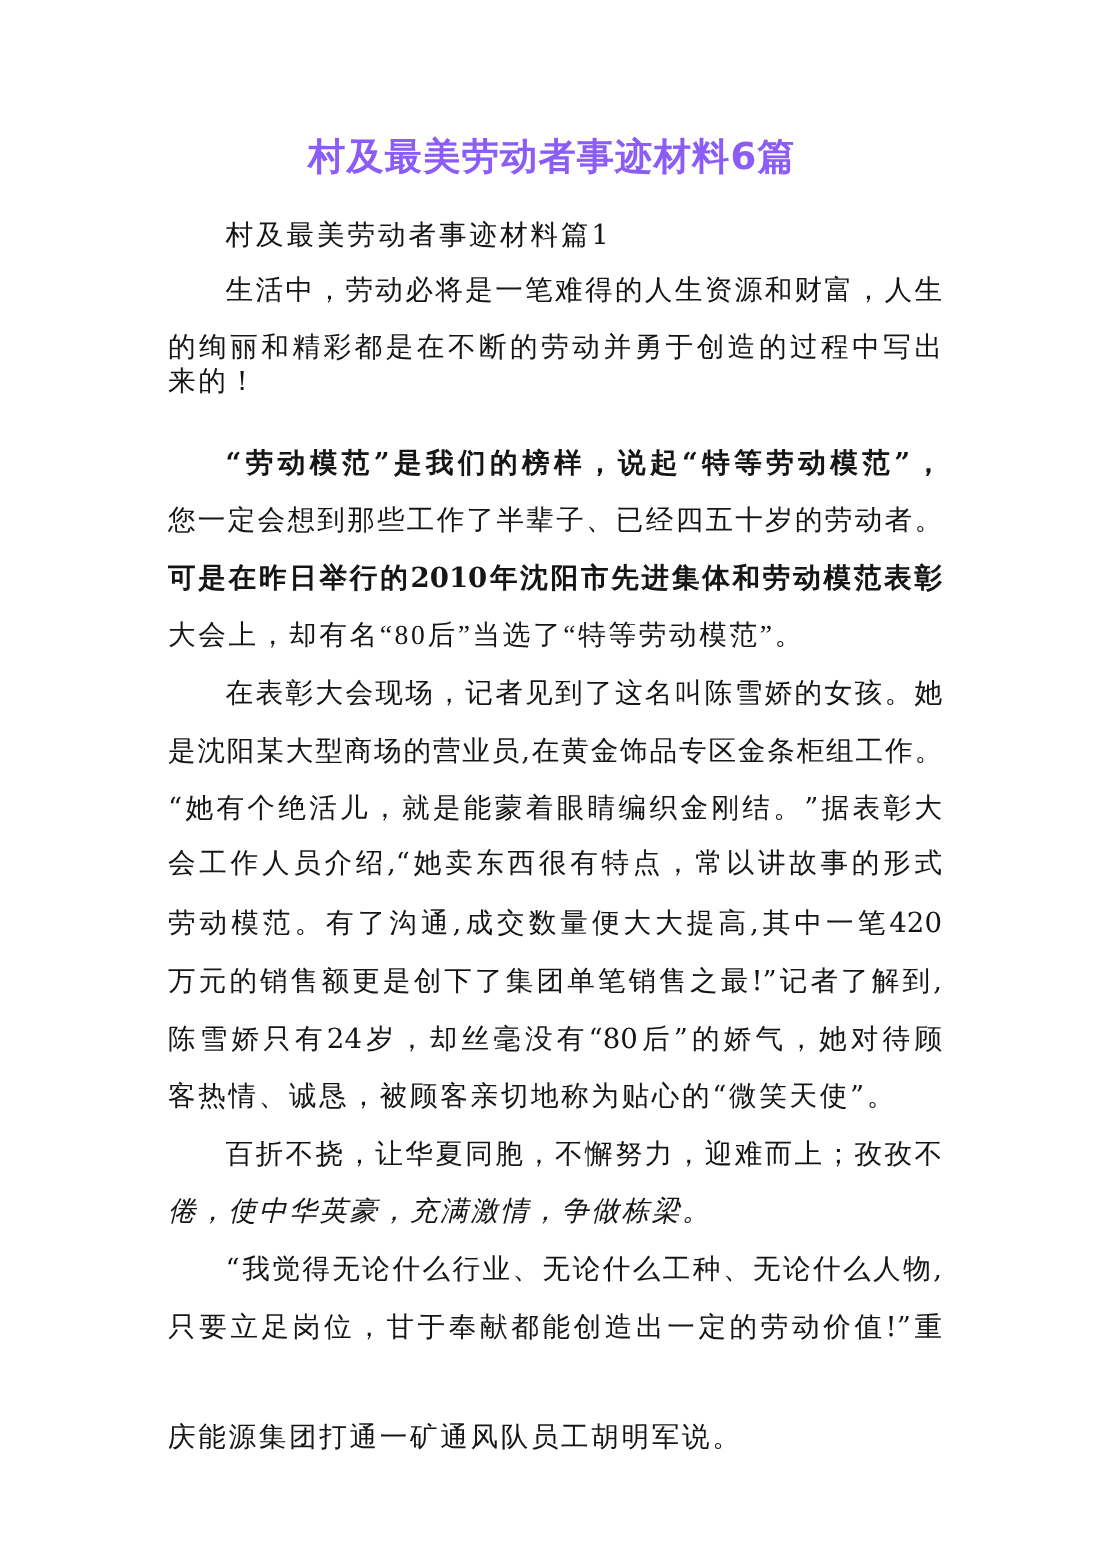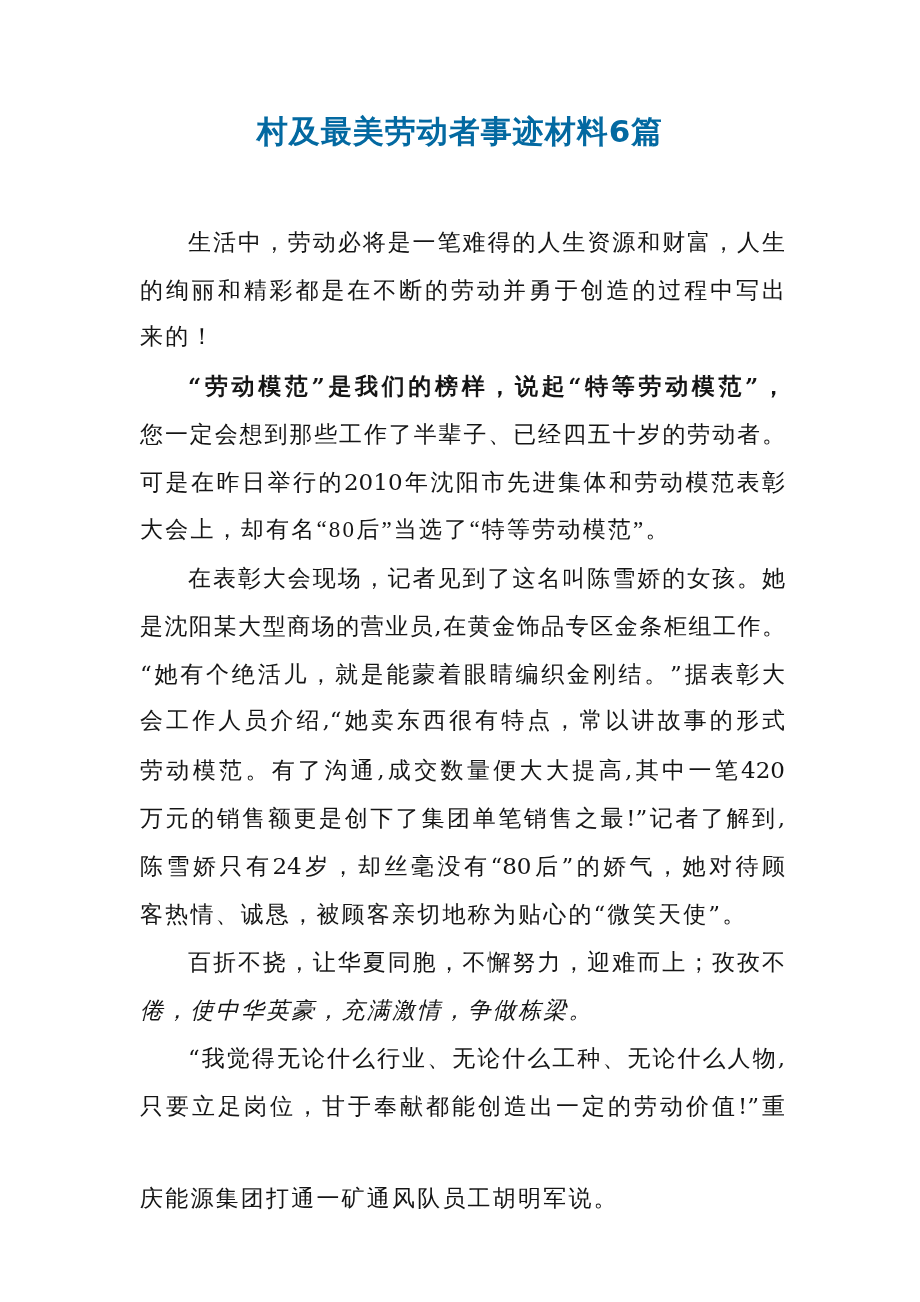--- a/index.html
+++ b/index.html
@@ -26,21 +26,21 @@
       position: absolute;
       left: 0;
       top: 108px;
       width: 920px;
       text-align: center;
       font-family: "DejaVu Sans", "Liberation Sans", sans-serif;
       font-weight: bold;
       font-size: 31px;
       line-height: 46px;
       letter-spacing: 1px;
-      color: #0369a1;
+      color: #8b5cf6;
     }
     .line {
       position: absolute;
       left: 140px;
       width: 645px;
       font-size: 23px;
       line-height: 32px;
       white-space: nowrap;
       color: #151515;
       letter-spacing: 2.2px;
@@ -52,31 +52,32 @@
       letter-spacing: 0;
     }
   </style>
 </head>
 <body>
 
 <div class="page">
 
   <h1 class="title" style="margin:0;">村及最美劳动者事迹材料6篇</h1>
 
+  <div class="line indent" style="top:180px; letter-spacing:2.4px;">村及最美劳动者事迹材料篇1</div>
 
   <div>
     <div class="line indent justify" style="top:226px;">生活中，劳动必将是一笔难得的人生资源和财富，人生</div>
     <div class="line justify" style="top:274px;">的绚丽和精彩都是在不断的劳动并勇于创造的过程中写出</div>
-    <div class="line" style="top:320px;">来的！</div>
+    <div class="line" style="top:302px;">来的！</div>
   </div>
 
   <div>
     <div class="line indent justify" style="top:370px;font-weight:bold;">“劳动模范”是我们的榜样，说起“特等劳动模范”，</div>
     <div class="line justify" style="top:418px;">您一定会想到那些工作了半辈子、已经四五十岁的劳动者。</div>
-    <div class="line justify" style="top:466px;">可是在昨日举行的2010年沈阳市先进集体和劳动模范表彰</div>
+    <div class="line justify" style="top:466px;font-weight:bold;">可是在昨日举行的2010年沈阳市先进集体和劳动模范表彰</div>
     <div class="line" style="top:514px;font-family:Liberation Serif, serif;">大会上，却有名“80后”当选了“特等劳动模范”。</div>
   </div>
 
   <div>
     <div class="line indent justify" style="top:562px;">在表彰大会现场，记者见到了这名叫陈雪娇的女孩。她</div>
     <div class="line justify" style="top:610px;">是沈阳某大型商场的营业员,在黄金饰品专区金条柜组工作。</div>
     <div class="line justify" style="top:658px;">“她有个绝活儿，就是能蒙着眼睛编织金刚结。”据表彰大</div>
     <div class="line justify" style="top:704px;">会工作人员介绍,“她卖东西很有特点，常以讲故事的形式</div>
     <div class="line justify" style="top:754px;">劳动模范。有了沟通,成交数量便大大提高,其中一笔420</div>
     <div class="line justify" style="top:802px;">万元的销售额更是创下了集团单笔销售之最!”记者了解到,</div>

